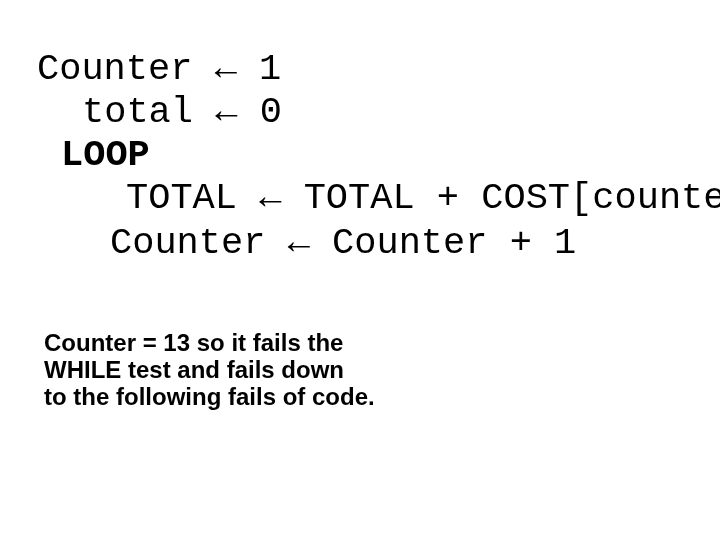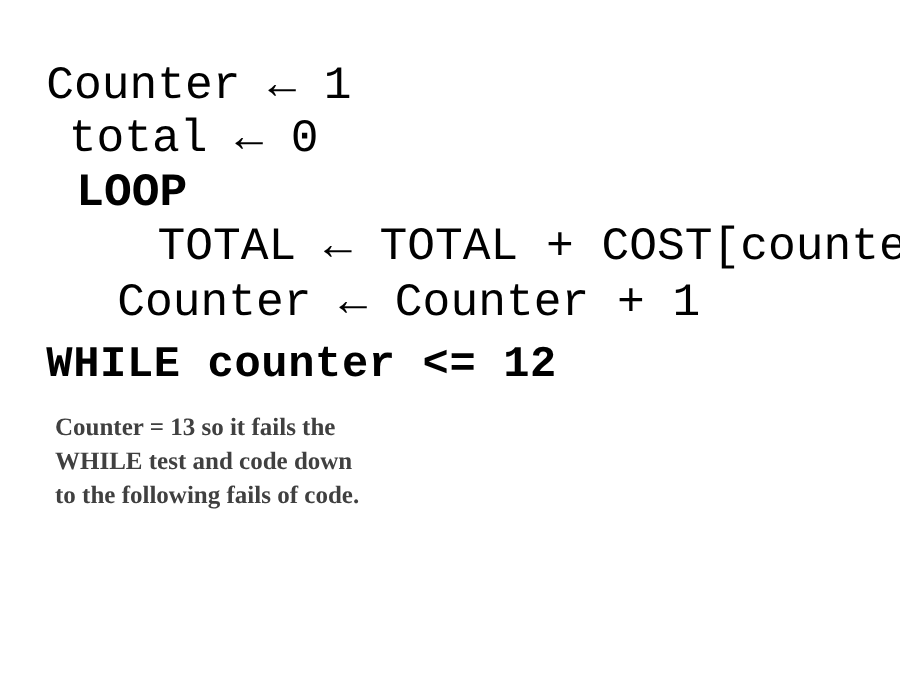--- a/index.html
+++ b/index.html
@@ -35,63 +35,62 @@
     font-family: "Liberation Mono", "DejaVu Sans Mono", monospace;
     font-size: 37px;
     line-height: 43px;
     color: #000000;
     white-space: pre;
     letter-spacing: 0px;
     font-weight: 400;
   }
 
   .code-line.l1 { margin-left: 37px; }
-  .code-line.l2 { margin-left: 55px; }
+  .code-line.l2 { margin-left: 82px; }
   .code-line.l3 { margin-left: 61px; font-weight: bold; }
   .code-line.l4 { margin-left: 126px; }
-  .code-line.l5 { margin-left: 46px; margin-top: 2px; text-align: center; }
+  .code-line.l5 { margin-left: 110px; margin-top: 2px; }
 
   .code-line.bold-line {
     font-weight: bold;
     margin-left: 37px;
     margin-top: 6px;
     font-size: 35px;
     letter-spacing: 0.5px;
   }
 
   
   .note {
     position: absolute;
     left: 44px;
     top: 329px;
     width: 420px;
   }
 
   .note-line {
-    font-family: Liberation Serif, serif;
+    font-family: Liberation Sans, sans-serif;
     font-weight: bold;
-    font-size: 20px;
+    font-size: 24px;
     line-height: 27px;
-    color: #404040;
+    color: #000000;
     white-space: pre;
   }
 </style>
 </head>
 <body>
 
 <div id="slide">
 
   <div class="code-block">
     <div class="code-line l1">Counter ← 1</div>
     <div class="code-line l2">total ← 0</div>
     <div class="code-line l3">LOOP</div>
     <div class="code-line l4">TOTAL ← TOTAL + COST[counter]</div>
     <div class="code-line l5">Counter ← Counter + 1</div>
-    <div class="code-line bold-line">WHILE counter &lt;= 12</div>
   </div>
 
   <div class="note">
     <div class="note-line">Counter = 13 so it fails the</div>
-    <div class="note-line">WHILE test and code down</div>
+    <div class="note-line">WHILE test and fails down</div>
     <div class="note-line">to the following fails of code.</div>
   </div>
 
 </div>
 
 </body></html>

